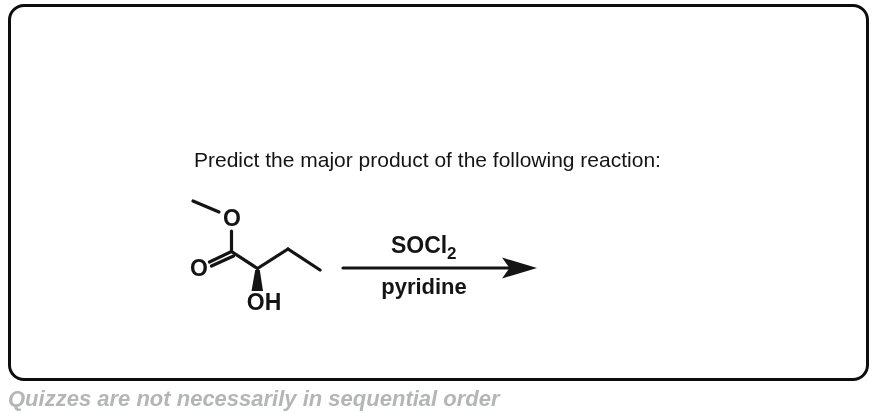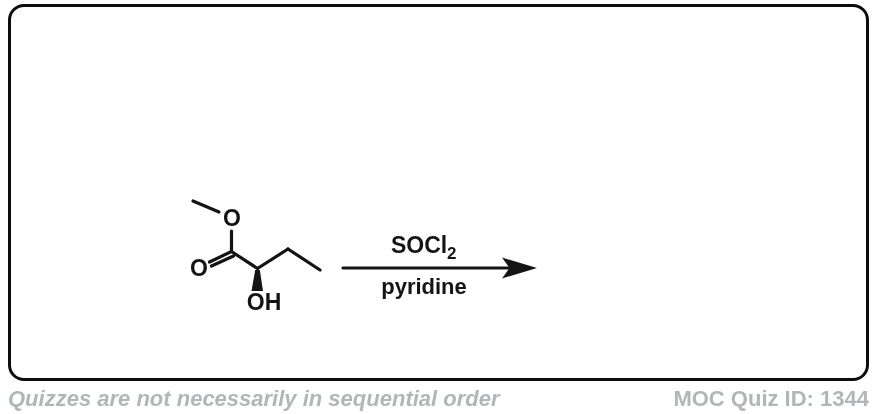--- a/index.html
+++ b/index.html
@@ -89,20 +89,21 @@
     right: 5px;
   }
 </style>
 </head>
 <body>
 
 <div class="stage">
 
   <div class="quiz-card"></div>
 
+  <div class="prompt">Predict the major product of the following reaction:</div>
 
   <svg class="scheme" width="874" height="414" viewBox="0 0 874 414">
 
     <g>
       <line x1="193" y1="201" x2="219" y2="212"></line>
       <text x="232" y="226" text-anchor="middle" class="atom">O</text>
       <line x1="231.5" y1="231" x2="231.5" y2="251"></line>
       <line x1="231.5" y1="251.5" x2="209.5" y2="262"></line>
       <line x1="233.5" y1="256" x2="211.5" y2="266"></line>
       <text x="199" y="275.5" text-anchor="middle" class="atom">O</text>
@@ -120,15 +121,14 @@
 
     <g>
       <text x="391" y="253" class="reagent">SOCl</text>
       <text x="447" y="258.5" class="reagent-sub">2</text>
       <text x="424" y="294" text-anchor="middle" class="reagent reagent-below">pyridine</text>
     </g>
   </svg>
 
   <div class="footer-note footer-left">Quizzes are not necessarily in sequential order</div>
 
-  <div class="footer-note footer-right">MOC Quiz ID: 1344</div>
 
 </div>
 
 </body></html>

